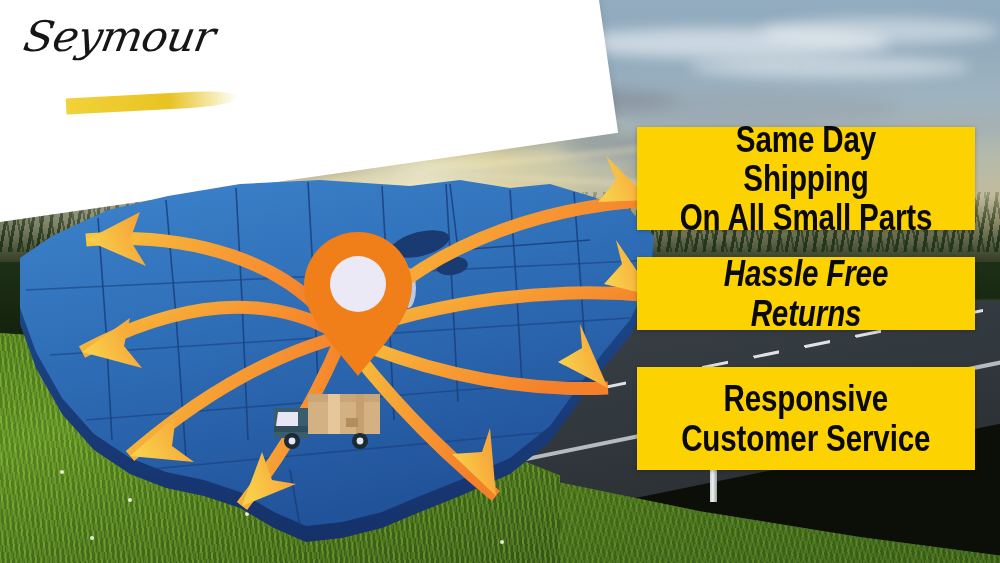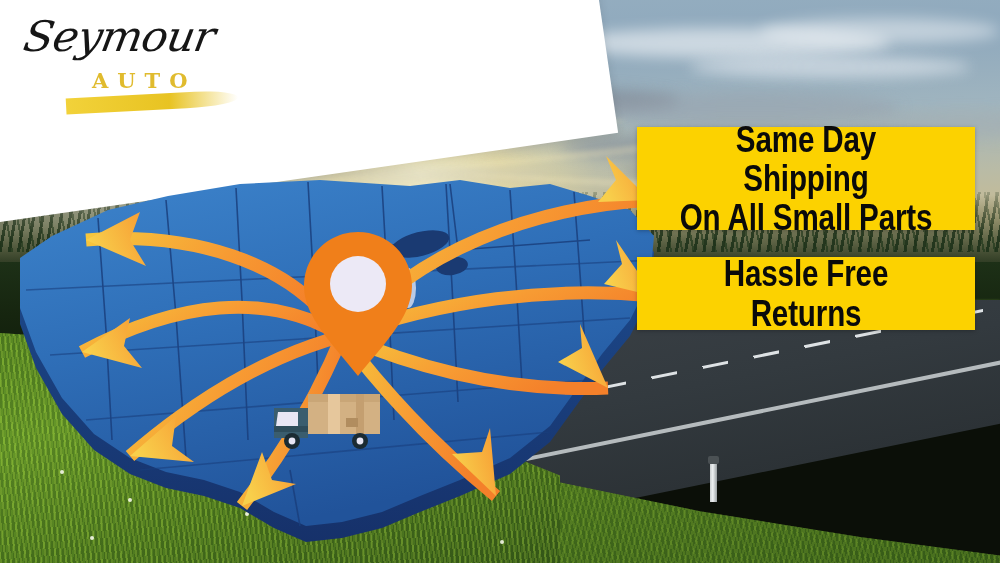--- a/index.html
+++ b/index.html
@@ -174,21 +174,21 @@
     box-shadow:0 1px 4px rgba(0,0,0,.25);
   }
   .banner span{
     font-family:"Liberation Sans", sans-serif;
     font-weight:700;color:#0a0a0a;line-height:1.06;
     transform:scaleX(.80);display:block;white-space:pre-line;
     letter-spacing:-.2px;
   }
   #b1{left:637px;top:127px;width:338px;height:103px;text-align:center;}
   #b1 span{font-size:37px;}
-  #b2{left:637px;top:257px;width:338px;height:73px;}
+  #b2{left:637px;top:257px;width:338px;height:73px;font-style:italic;}
   #b2 span{font-size:37px;}
   #b3{left:637px;top:367px;width:338px;height:103px;}
   #b3 span{font-size:37px;}
 </style>
 </head>
 <body>
 
 <div id="stage">
 
   <div class="bg">
@@ -235,21 +235,20 @@
     <div class="flower" style="left:500px;top:540px;"></div>
   </div>
 
   <div class="arc2"></div>
   <div class="arc"></div>
 
   <div class="logopanel"></div>
   <div class="logo">
     <div class="logo-swoosh"></div>
     <div class="logo-script">Seymour</div>
-    <div class="logo-auto">AUTO</div>
   </div>
 
   <div class="mapwrap">
     <svg class="mapsvg" viewBox="0 0 700 420">
       <defs>
         <linearGradient id="mapFill" x1="0" y1="0" x2="0.4" y2="1">
           <stop offset="0%" stop-color="#3d84cc"></stop>
           <stop offset="45%" stop-color="#2f6fb8"></stop>
           <stop offset="100%" stop-color="#21539a"></stop>
         </linearGradient>
@@ -354,14 +353,18 @@
 
   </div>
 
   <div class="banner" id="b1">
     <span>Same Day Shipping
 On All Small Parts</span>
   </div>
   <div class="banner" id="b2">
     <span>Hassle Free Returns</span>
   </div>
+  <div class="banner" id="b3">
+    <span>Responsive
+Customer Service</span>
+  </div>
 
 </div>
 
 </body></html>

